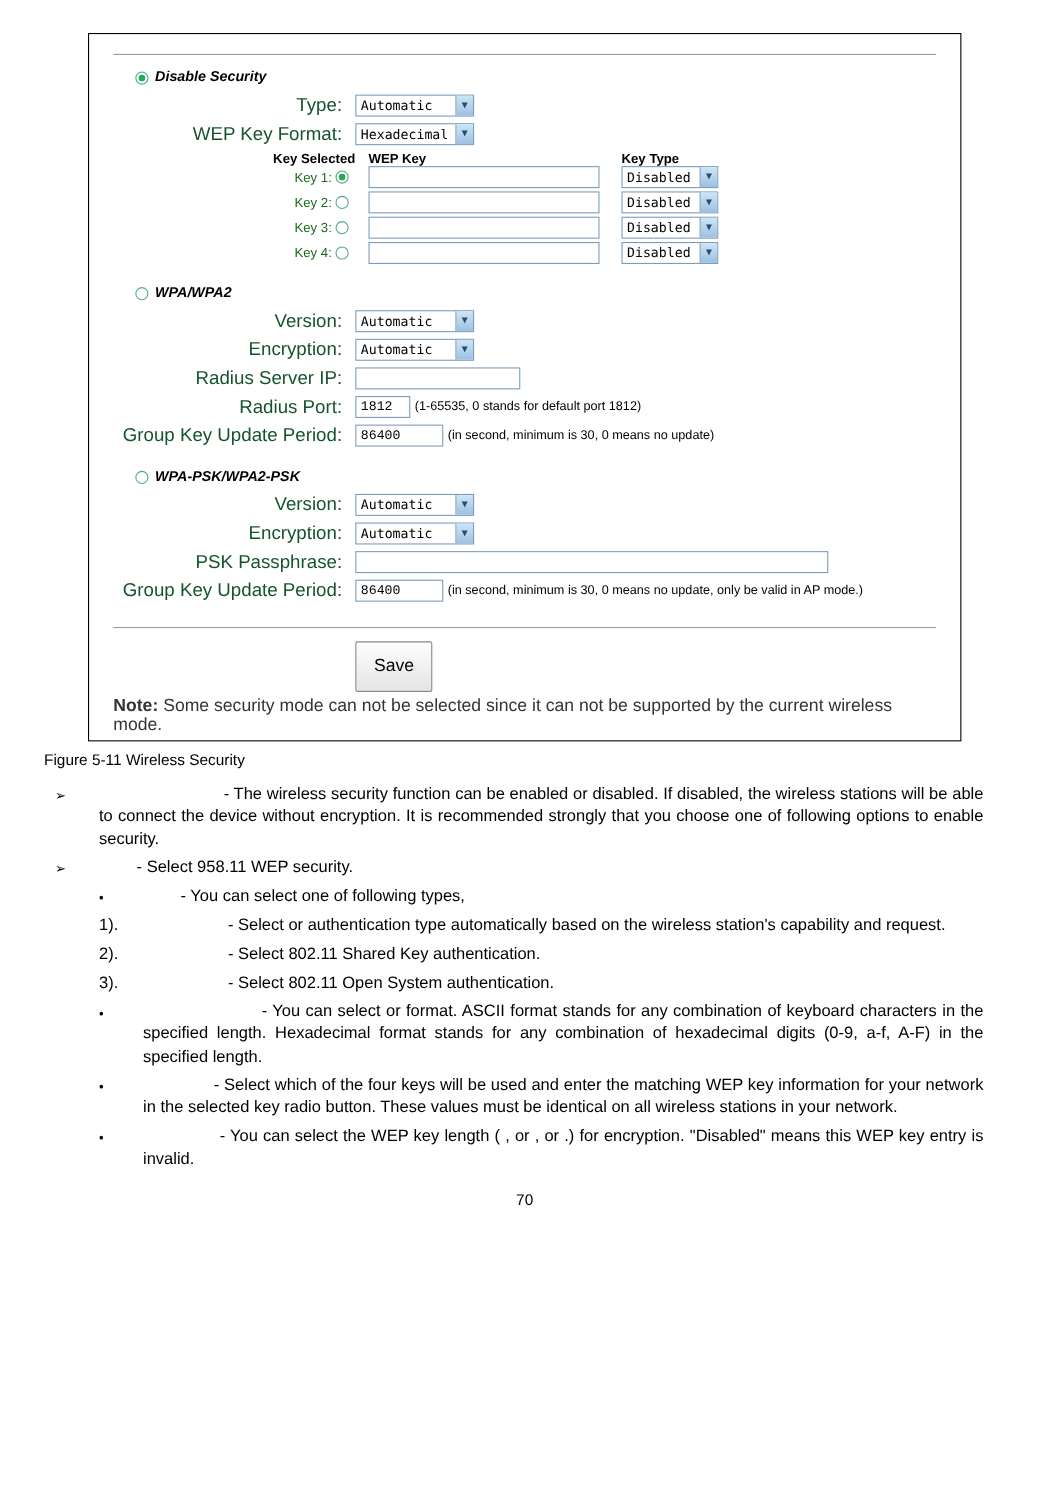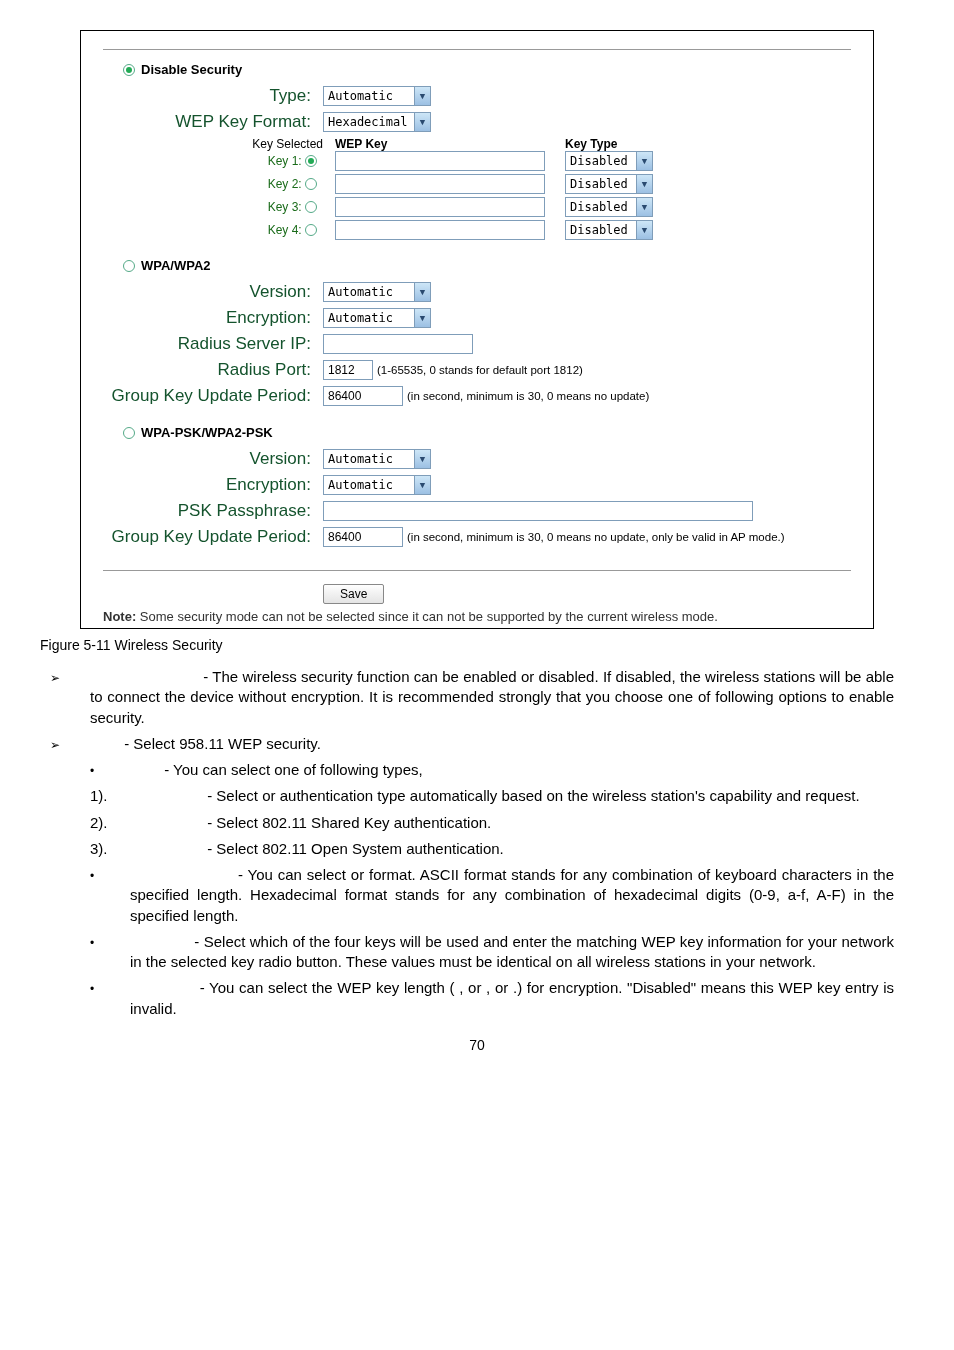--- a/index.html
+++ b/index.html
@@ -38,24 +38,25 @@
   .label-col {
     width: 220px;
     text-align: right;
     padding-right: 12px;
     font-size: 17px;
     color: #14532d;
   }
   .label-col.bold, .section-heading-text { font-weight: bold; color: #000; }
   .section-heading {
     display: flex;
-    align-items: center;
+    align-items: flex-end;
     margin: 12px 0 8px 20px;
     font-weight: bold;
     color: #000;
+    font-style: italic;
   }
   .radio-dot {
     width: 12px; height: 12px; border: 1px solid #5a8; border-radius: 50%;
     display: inline-block; margin-right: 6px; position: relative;
     vertical-align: middle; background:#fff;
   }
   .radio-dot.selected::after {
     content:''; position:absolute; width:6px; height:6px; background:#2a5;
     border-radius:50%; left:2px; top:2px;
   }
@@ -67,43 +68,43 @@
   }
   .sel-wrap .sel-text { padding:0 4px 0 4px; min-width:90px; }
   .sel-wrap .sel-btn {
     width:16px; height:18px; background:linear-gradient(#cde6f7,#9cc0e3);
     display:flex; align-items:center; justify-content:center; color:#2a4a70;
     font-size:9px; border-left:1px solid #7f9db9;
   }
   input.txt {
     border: 1px solid #7f9db9;
     height: 20px;
-    font-family: Liberation Sans, sans-serif;
+    font-family: Liberation Mono, monospace;
     font-size: 12px;
     padding: 0 4px;
     background:#fff;
   }
   .hint { font-size: 11.5px; color: #000; margin-left: 4px; }
   .keytab {
     display:flex; align-items:center; margin-left:72px;
   }
-  .keytab .h1 { width:160px; text-align:right; font-weight:normal; font-size:12px; padding-right:12px;}
+  .keytab .h1 { width:160px; text-align:right; font-weight:bold; font-size:12px; padding-right:12px;}
   .keytab .h2 { width:230px; font-weight:bold; font-size:12px;}
   .keytab .h3 { width:140px; font-weight:bold; font-size:12px;}
   .key-row { display:flex; align-items:center; margin-left:72px; margin-bottom:3px;}
   .key-row .c1 { width:160px; text-align:right; padding-right:12px; font-size:12px; color:#1a6b1a; display:flex; align-items:center; justify-content:flex-end;}
   .key-row .c2 { width:230px; }
   .key-row .c3 { width:140px; }
   .key-row .c2 input { width: 210px; }
   .save-btn {
     display:inline-block; border:1px solid #888; background:linear-gradient(#fefefe,#e4e4e4);
-    padding:2px 16px; font-size:12px; border-radius:2px;
+    padding:13px 16px; font-size:16px; border-radius:2px;
   }
   .note-line {
-    font-size: 13px;
+    font-size: 16px;
     color: #333;
     margin-top: 2px;
   }
   .note-line b { font-weight: bold; }
   .caption {
     font-size: 14px;
     margin: 8px 0 14px 0;
   }
   
   .body-text { font-size: 15px; line-height: 1.35; }

